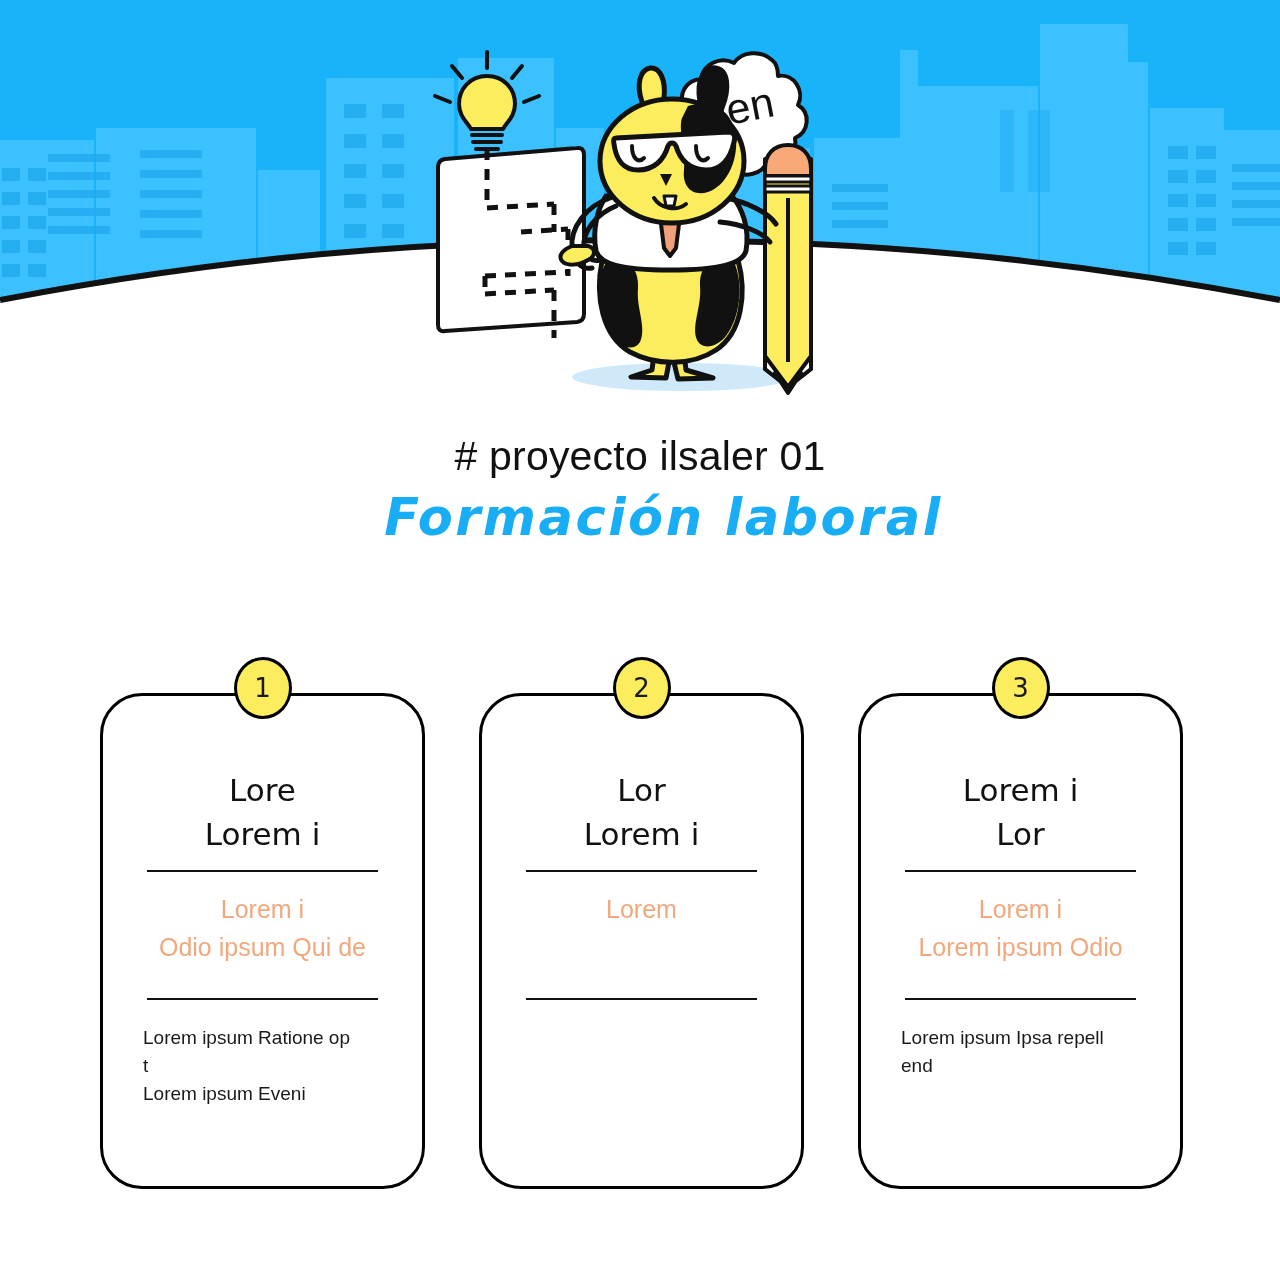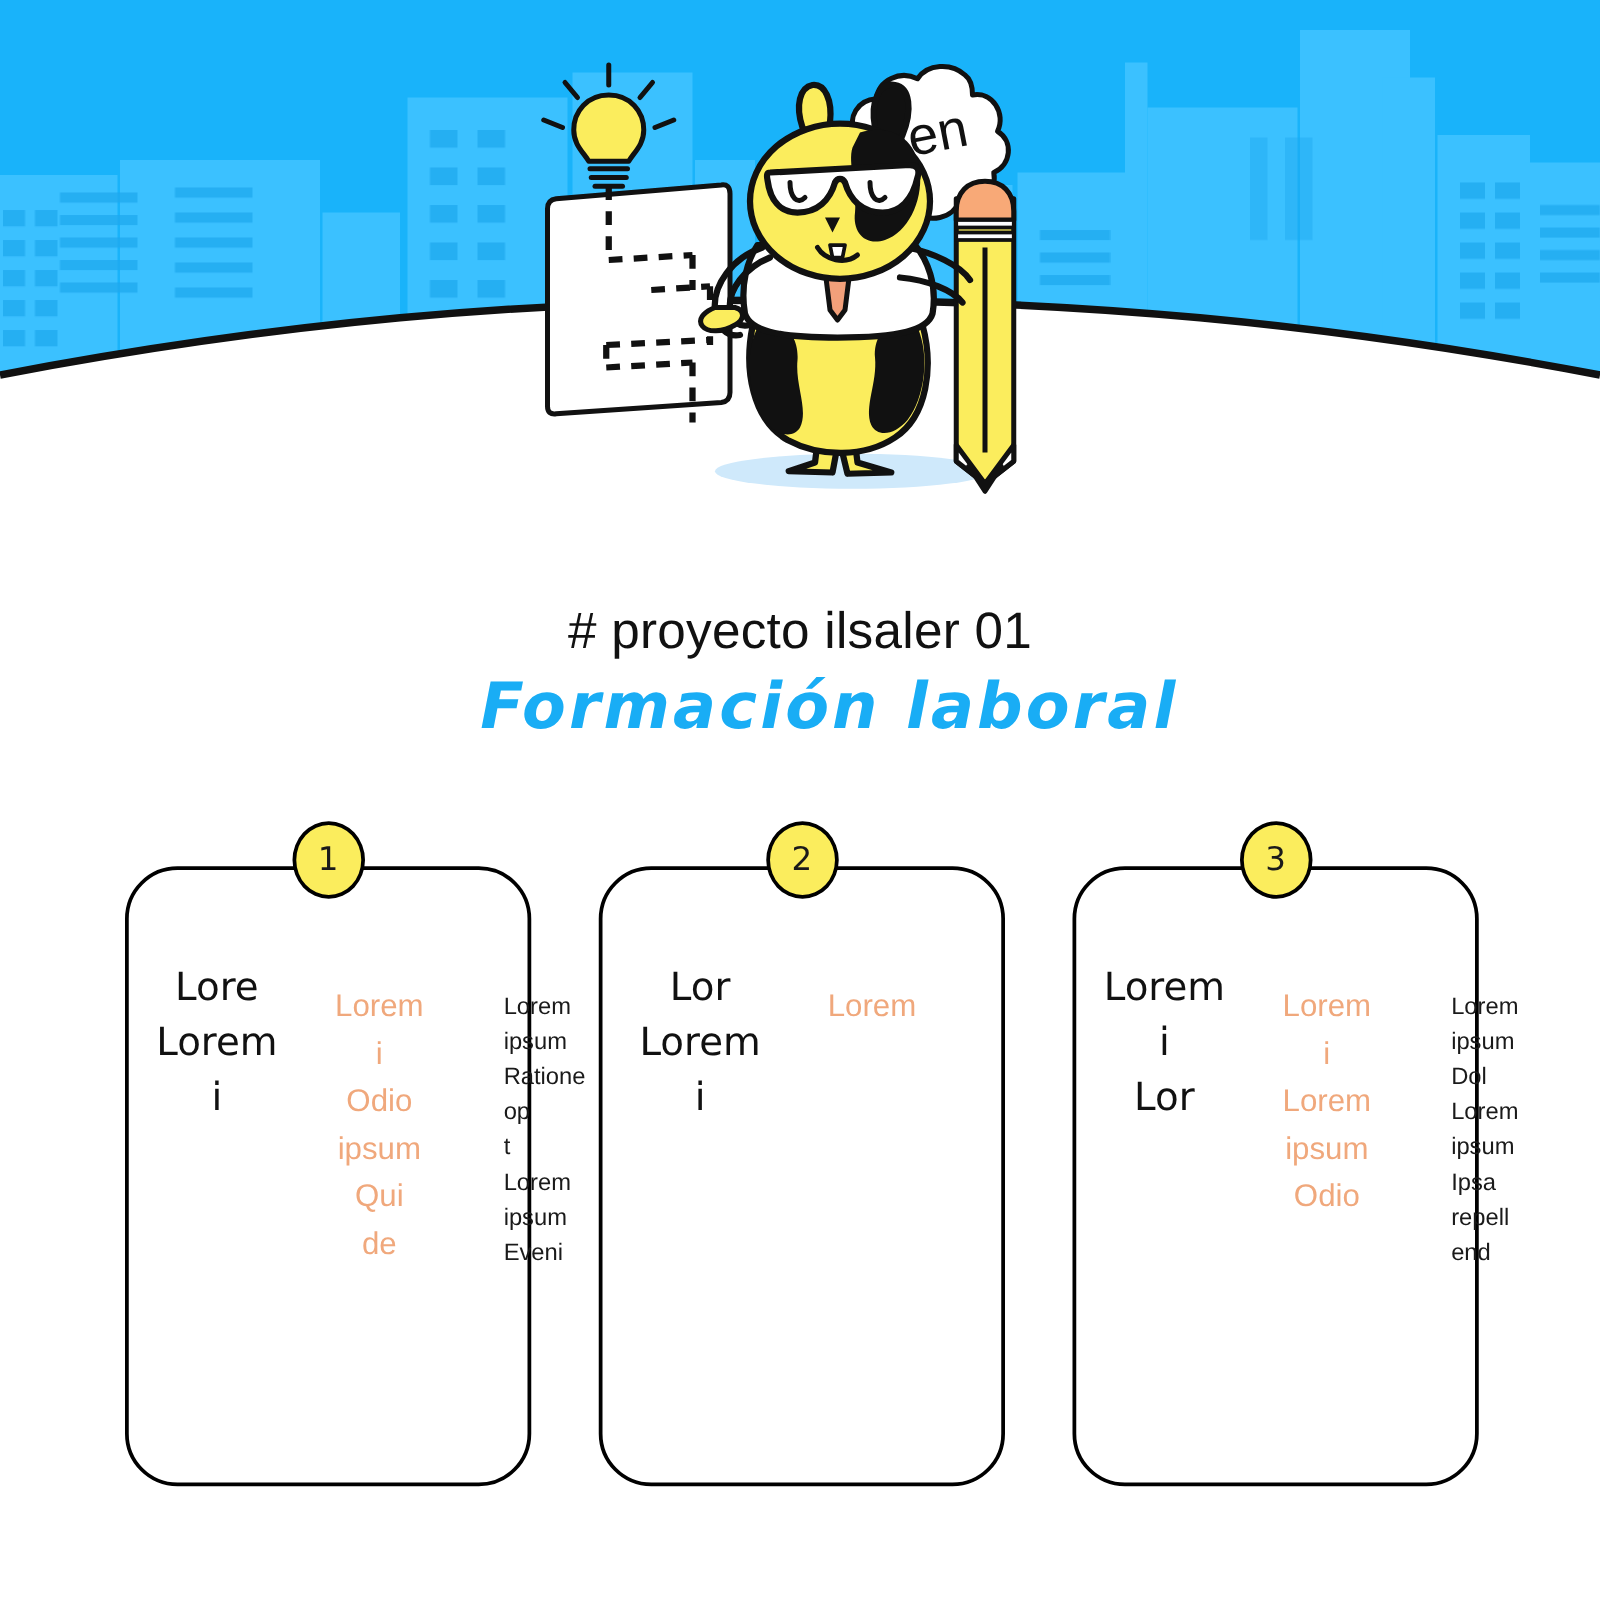--- a/index.html
+++ b/index.html
@@ -43,21 +43,20 @@
     width: 1280px;
     text-align: center;
   }
   #project-tag {
     font-family: "Liberation Sans", sans-serif;
     font-size: 41px;
     font-weight: 400;
     color: #111111;
     letter-spacing: 0.2px;
     line-height: 1.18;
-    margin-top: 48px;
   }
   #headline {
     margin-top: 8px;
     font-family: "DejaVu Sans", sans-serif;
     font-size: 51px;
     font-weight: 700;
     font-style: italic;
     color: #19adf5;
     letter-spacing: 2.5px;
     line-height: 1.18;
@@ -101,21 +100,21 @@
     font-size: 26px;
     color: #1a1a1a;
     z-index: 3;
   }
   .card-inner {
     position: absolute;
     left: 0; right: 0; top: 0; bottom: 0;
     padding: 72px 22px 0 22px;
     box-sizing: border-box;
     display: flex;
-    flex-direction: row;
+    flex-direction: column;
   }
   .card-title {
     text-align: center;
     font-family: "DejaVu Sans", sans-serif;
     font-size: 31px;
     font-weight: 400;
     color: #111111;
     line-height: 1.42;
     min-height: 88px;
   }
@@ -407,21 +406,20 @@
           <span class="line">Lorem i</span>
           <span class="line">Lor</span>
         </div>
         <div class="rule"></div>
         <div class="card-sub">
           <span class="line">Lorem i</span>
           <span class="line">Lorem ipsum Odio</span>
         </div>
         <div class="rule"></div>
         <div class="card-body">
-          <span class="line">Lorem ipsum Dol</span>
           <span class="line">Lorem ipsum Ipsa repell</span>
           <span class="line">end</span>
         </div>
       </div>
     </div>
 
   </div>
 </div>
 
 </body></html>

